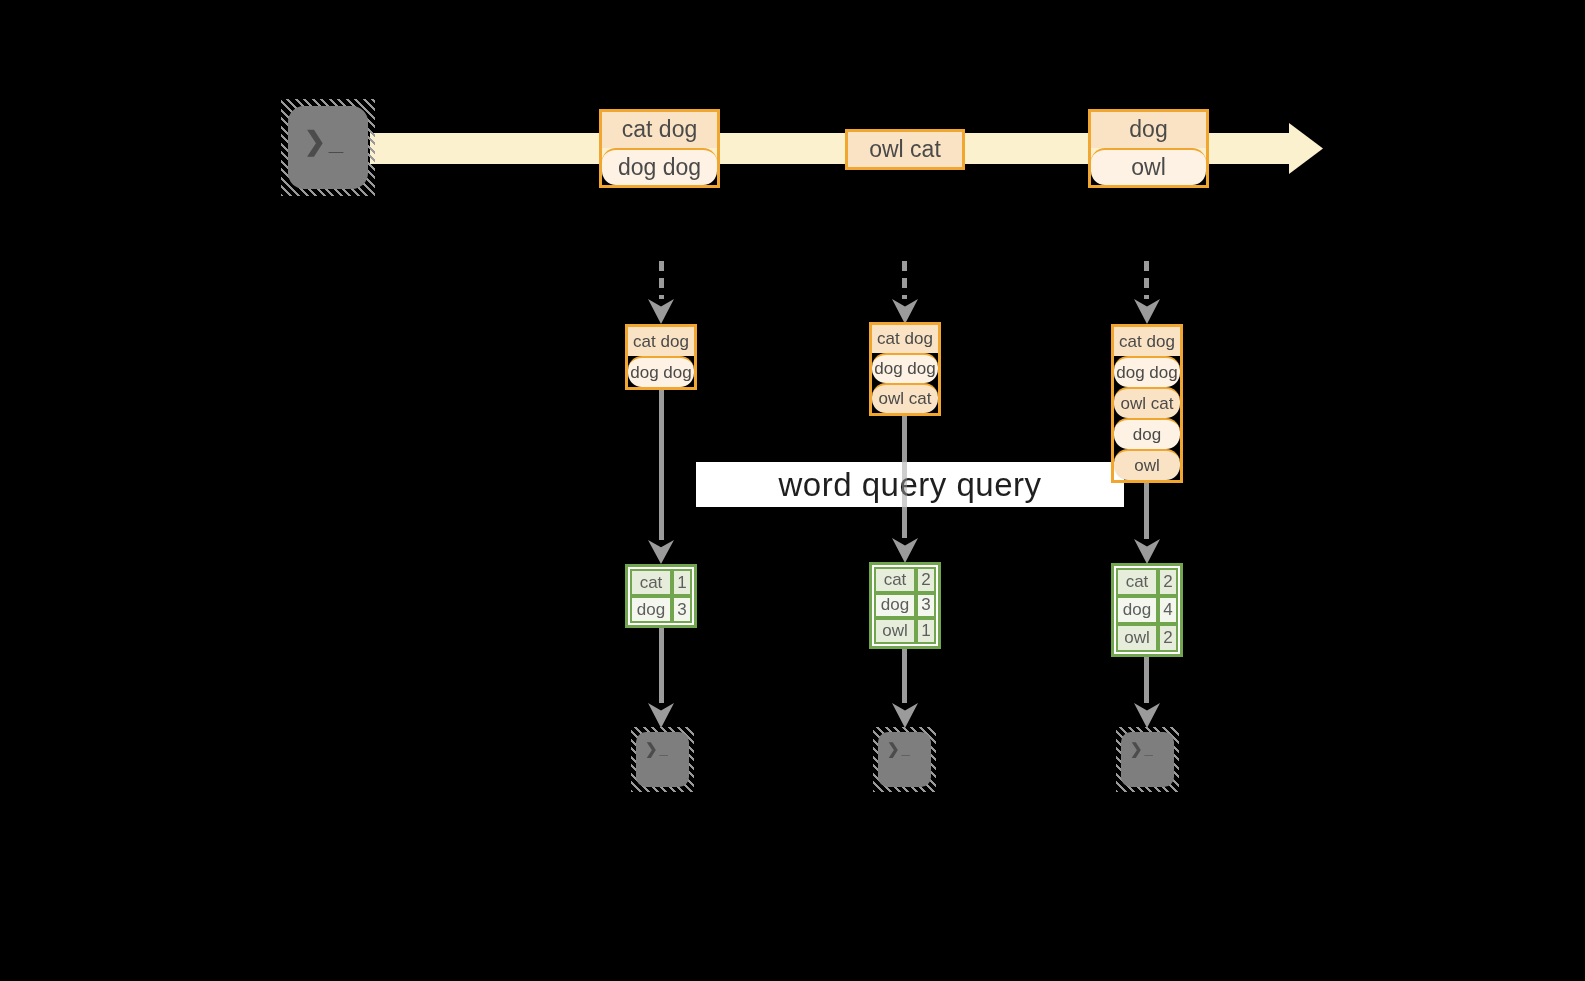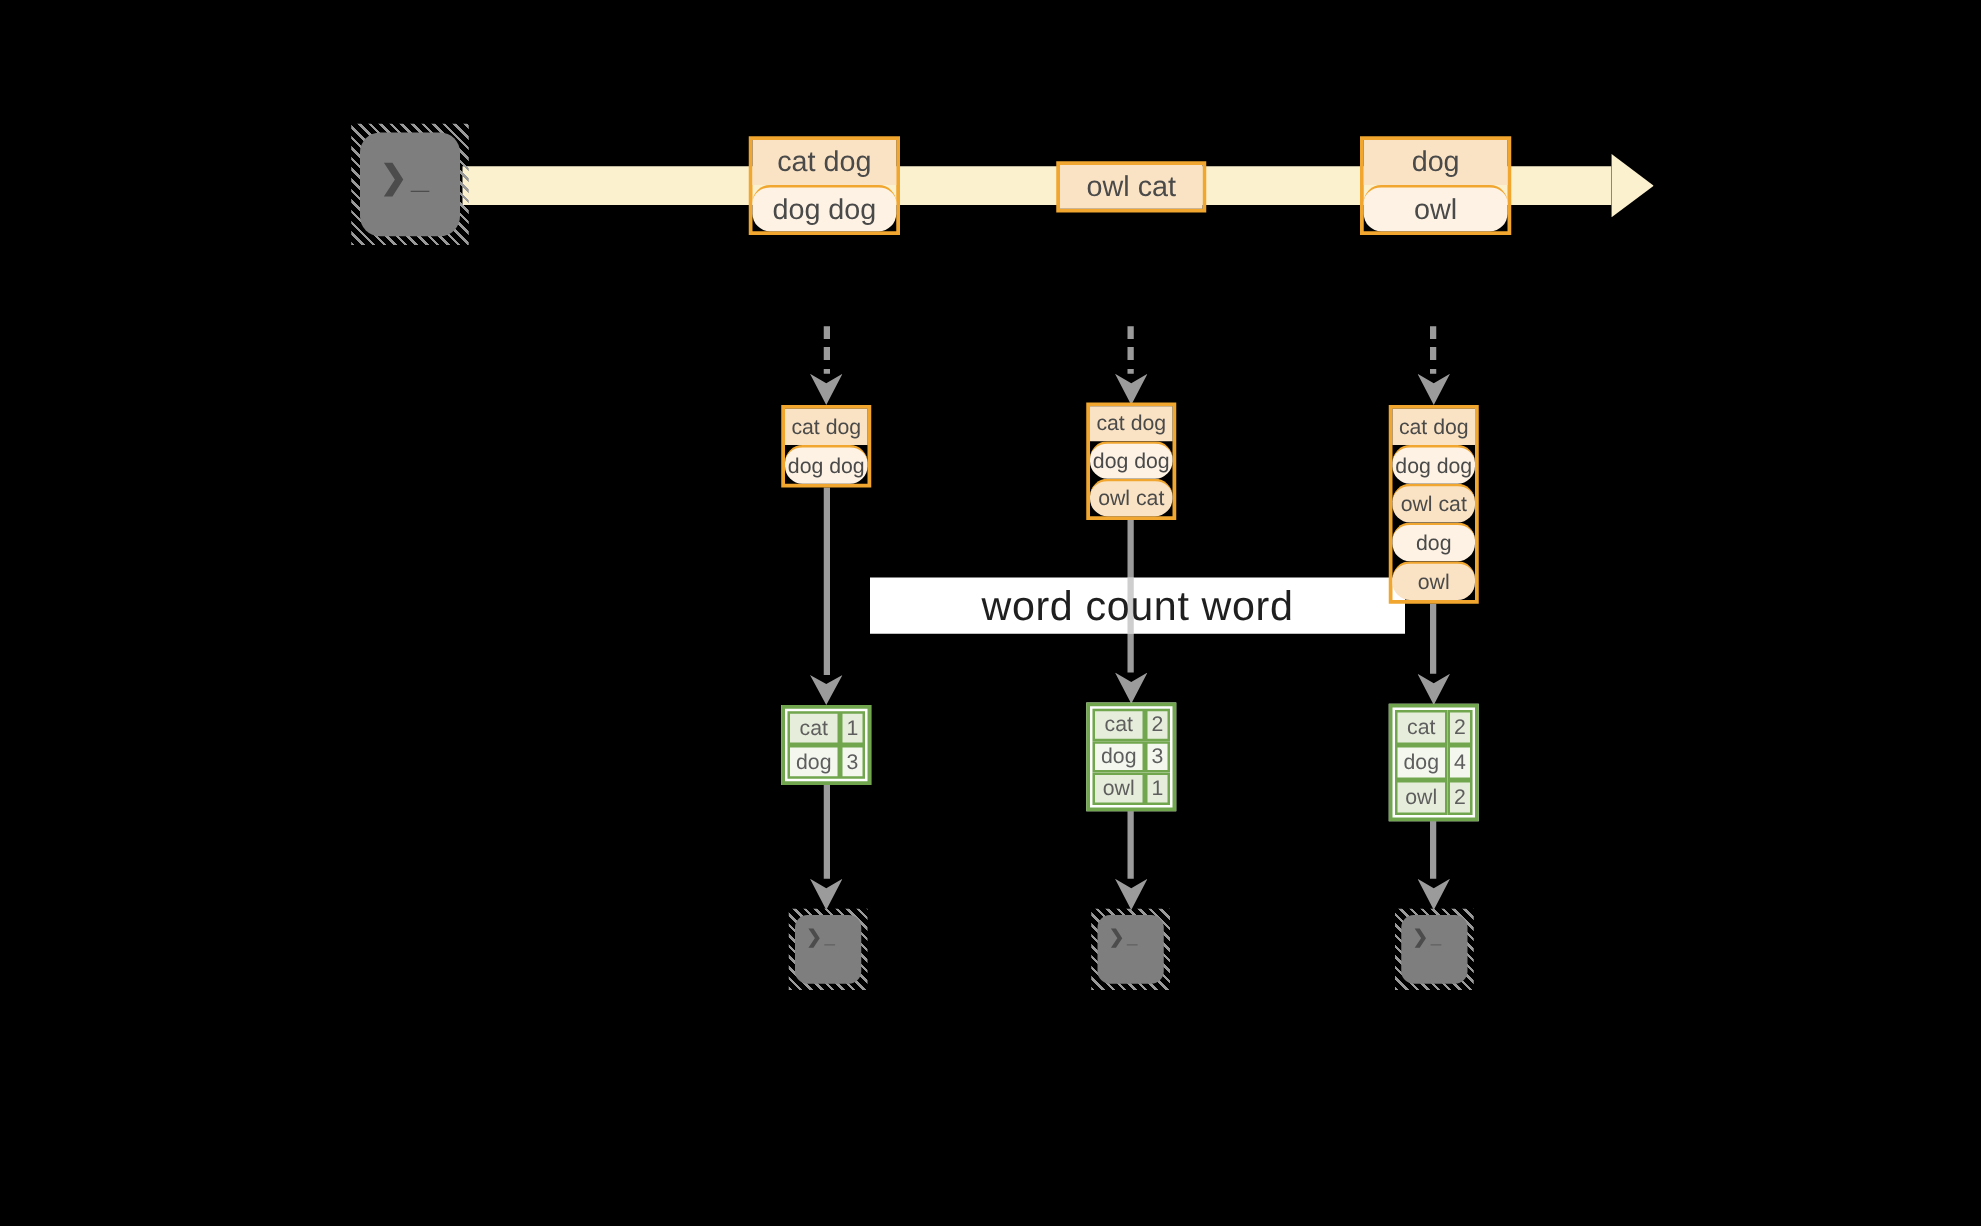--- a/index.html
+++ b/index.html
@@ -109,21 +109,21 @@
   <div class="abs obox stack-font" style="left:869px;top:322px;width:72px;height:94px;">
     <div class="row fill-a">cat dog</div>
     <div class="row fill-b">dog dog</div>
     <div class="row fill-a">owl cat</div>
   </div>
 
   <div class="abs solid" style="left:902px;top:416px;height:122px;"></div>
   <div class="abs head-down" style="left:892px;top:538px;"></div>
 
   <div class="abs qband" style="left:696px;top:462px;width:428px;height:45px;">
-    <span>word count word</span>
+    <span>word query query</span>
   </div>
   <div class="abs faint" style="left:902px;top:462px;height:45px;"></div>
 
   <div class="abs gtable" style="left:869px;top:562px;width:72px;height:87px;">
     <div class="gcell gfill-a">cat</div>
     <div class="gcell gfill-a">2</div>
     <div class="gcell gfill-b">dog</div>
     <div class="gcell gfill-b">3</div>
     <div class="gcell gfill-a">owl</div>
     <div class="gcell gfill-a">1</div>

